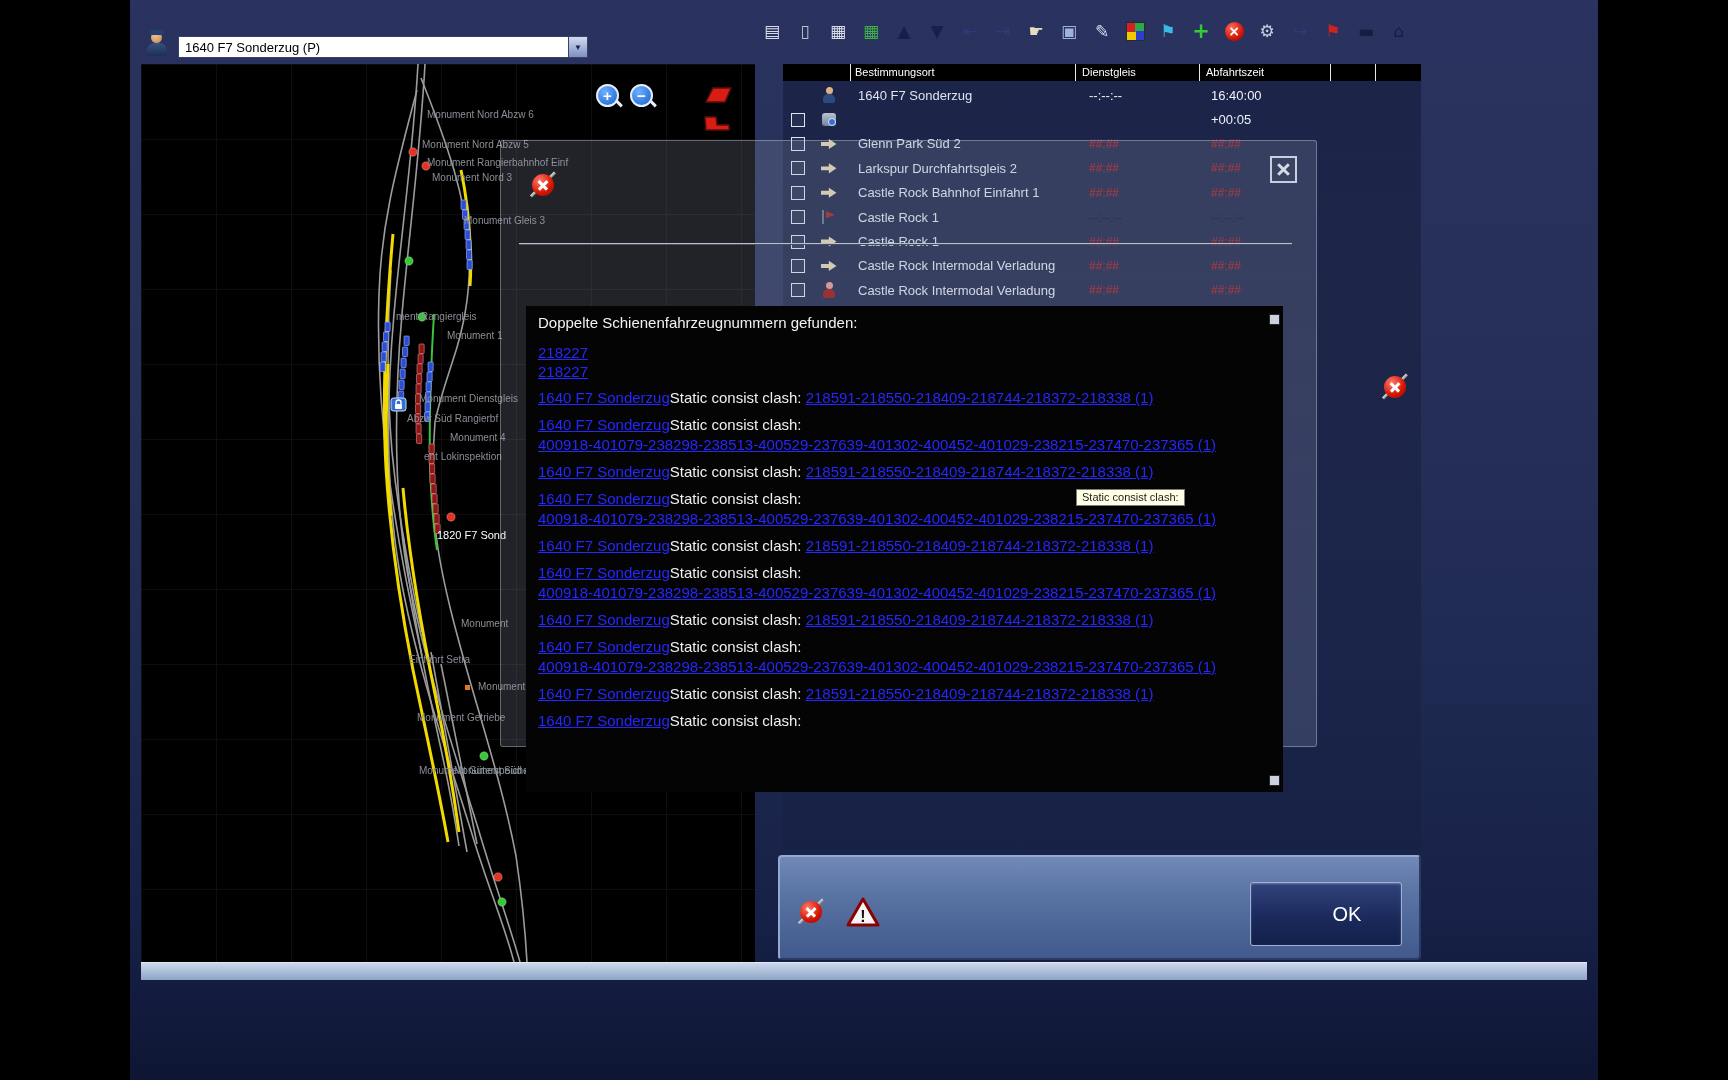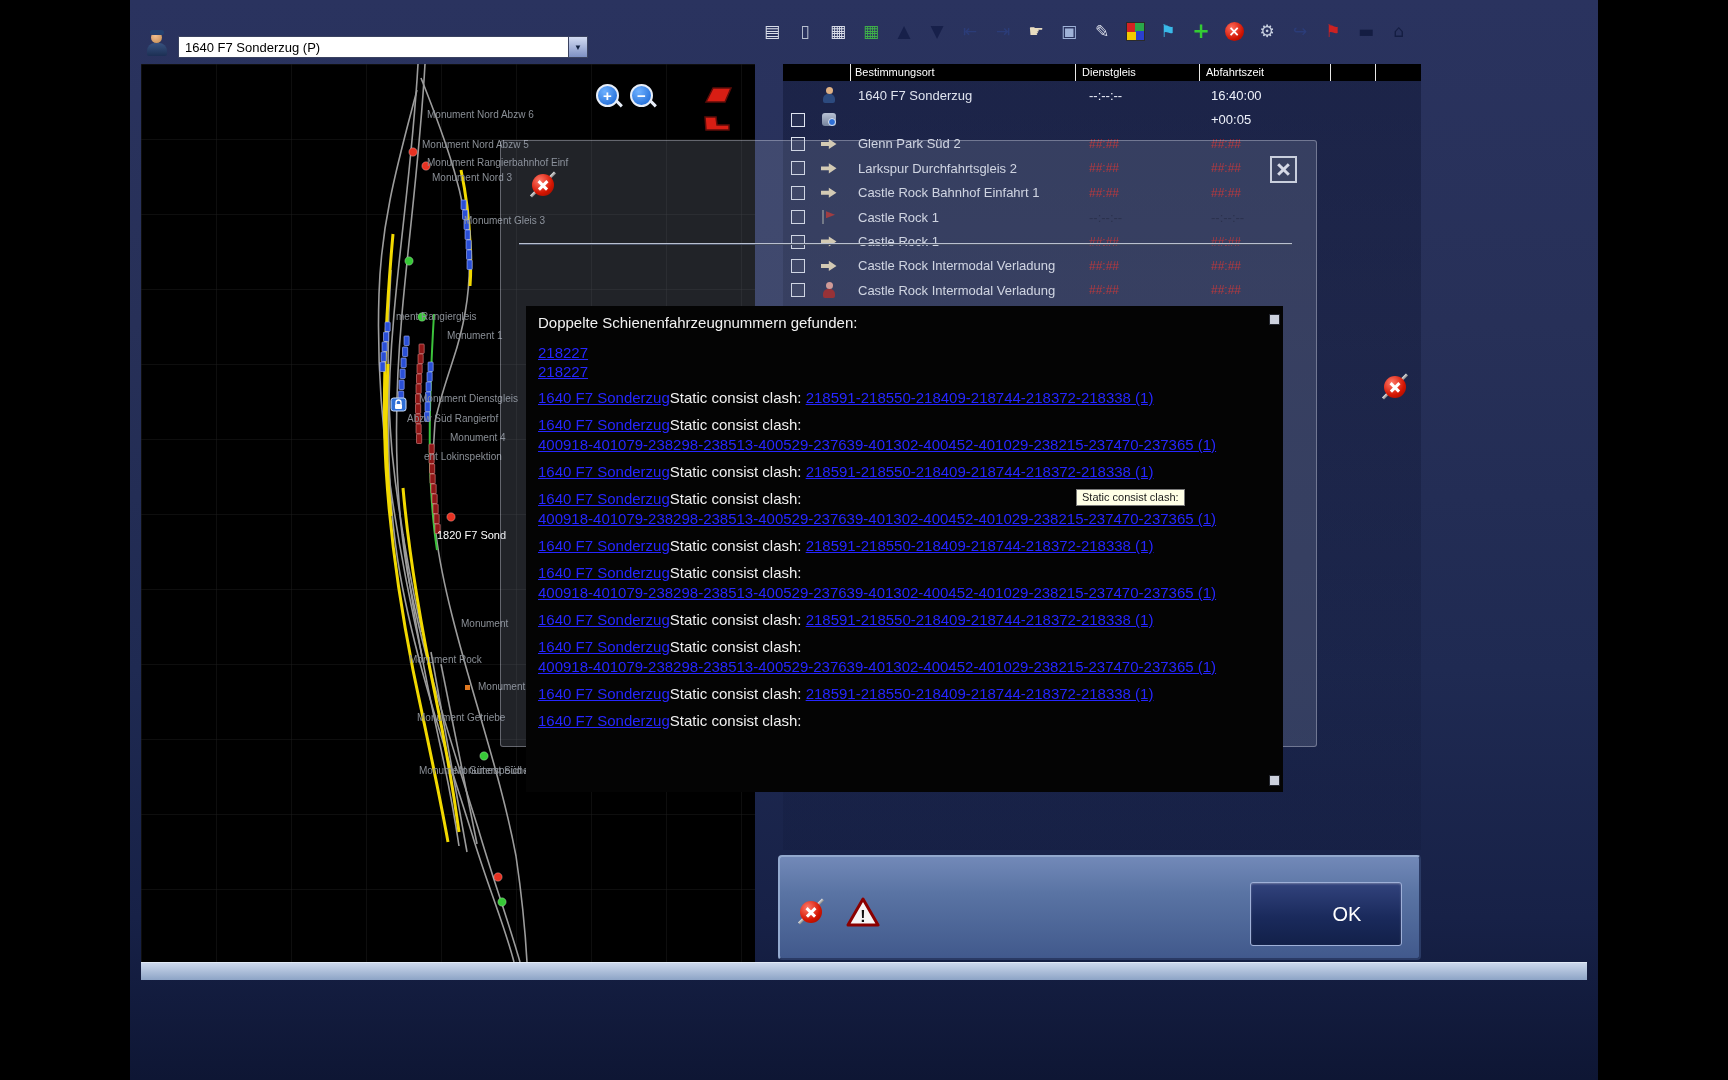--- a/index.html
+++ b/index.html
@@ -341,21 +341,21 @@
           <div class="map-label" style="position: absolute; left: 278px; top: 329px;">Monument Dienstgleis</div>
 
           <div class="map-label" style="position: absolute; left: 266px; top: 349px;">Abzw Süd Rangierbf</div>
 
           <div class="map-label" style="position: absolute; left: 309px; top: 368px;">Monument 4</div>
 
           <div class="map-label" style="position: absolute; left: 283px; top: 387px;">ent Lokinspektion</div>
 
           <div class="map-label" style="position: absolute; left: 320px; top: 554px;">Monument</div>
 
-          <div class="map-label" style="position: absolute; left: 268px; top: 590px;">Monument Rock</div>
+          <div class="map-label" style="position: absolute; left: 268px; top: 590px;">Einfahrt Setra</div>
 
           <div class="map-label" style="position: absolute; left: 337px; top: 617px;">Monument</div>
 
           <div class="map-label" style="position: absolute; left: 276px; top: 648px;">Monument Getriebe</div>
 
           <div class="map-label" style="position: absolute; left: 278px; top: 701px;">Monument Güterspeicher Abzw 1</div>
 
           <div class="map-label" style="position: absolute; left: 313px; top: 701px;">Monument Süd Abzw 1</div>
         </div>
       <div class="map-train-label" style="position: absolute; left: 296px; top: 465px;">1820 F7 Sond</div>

